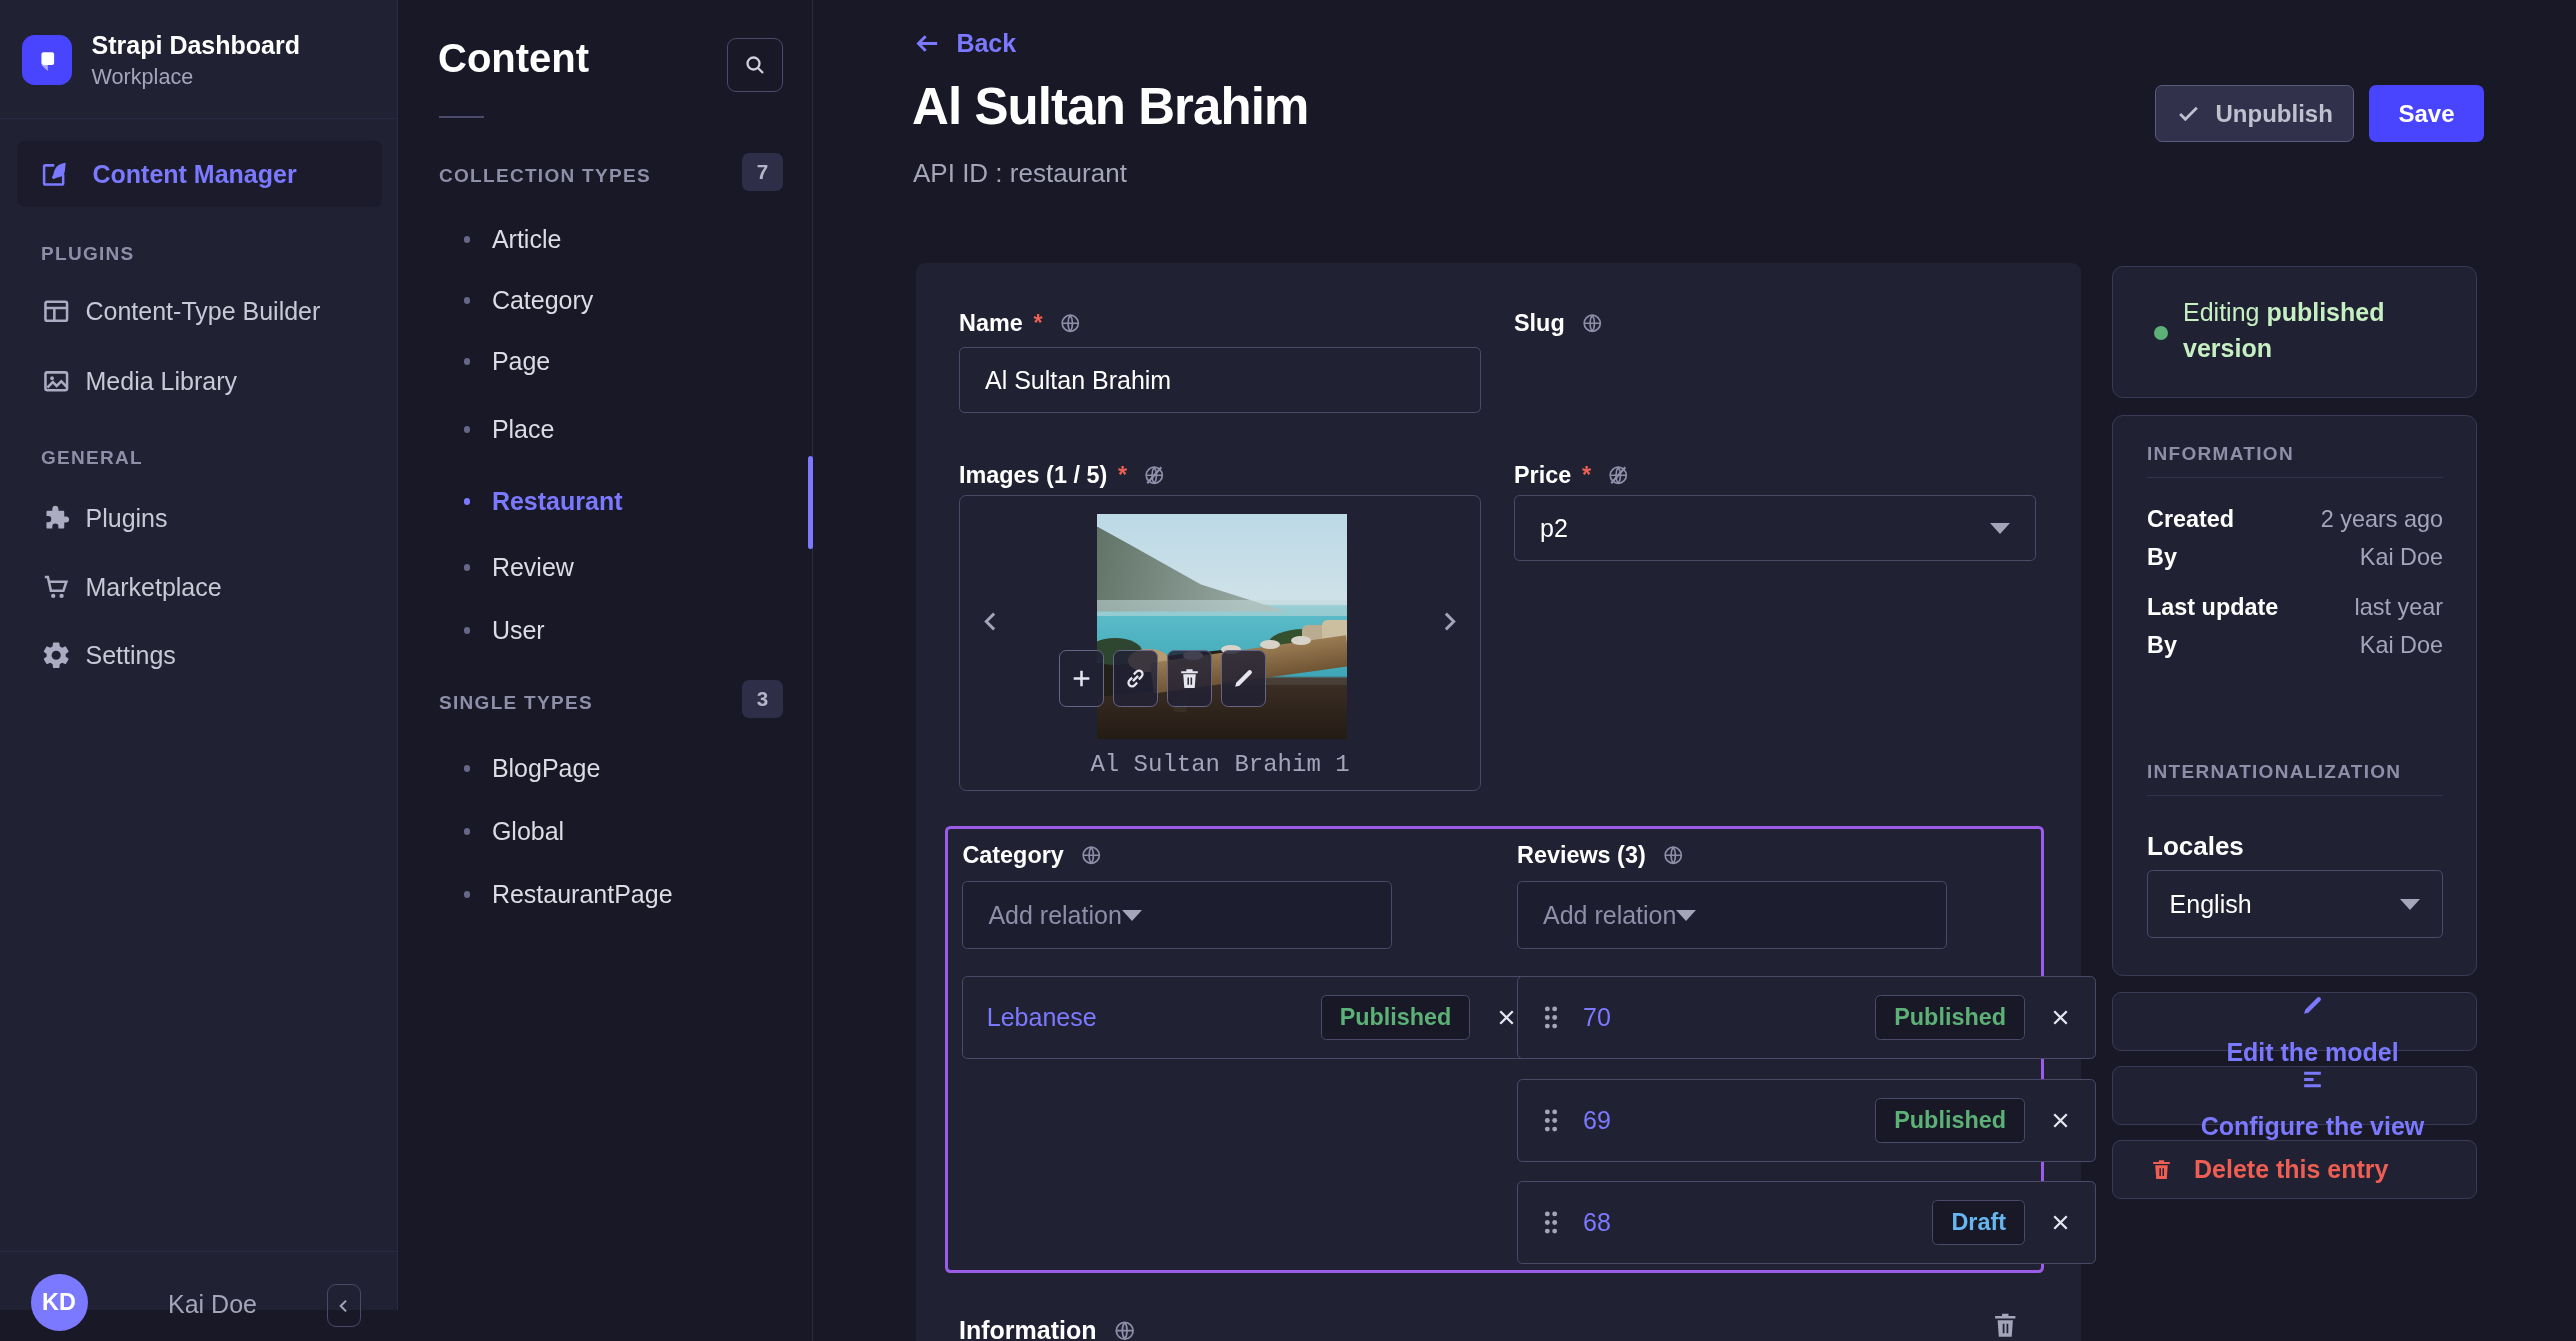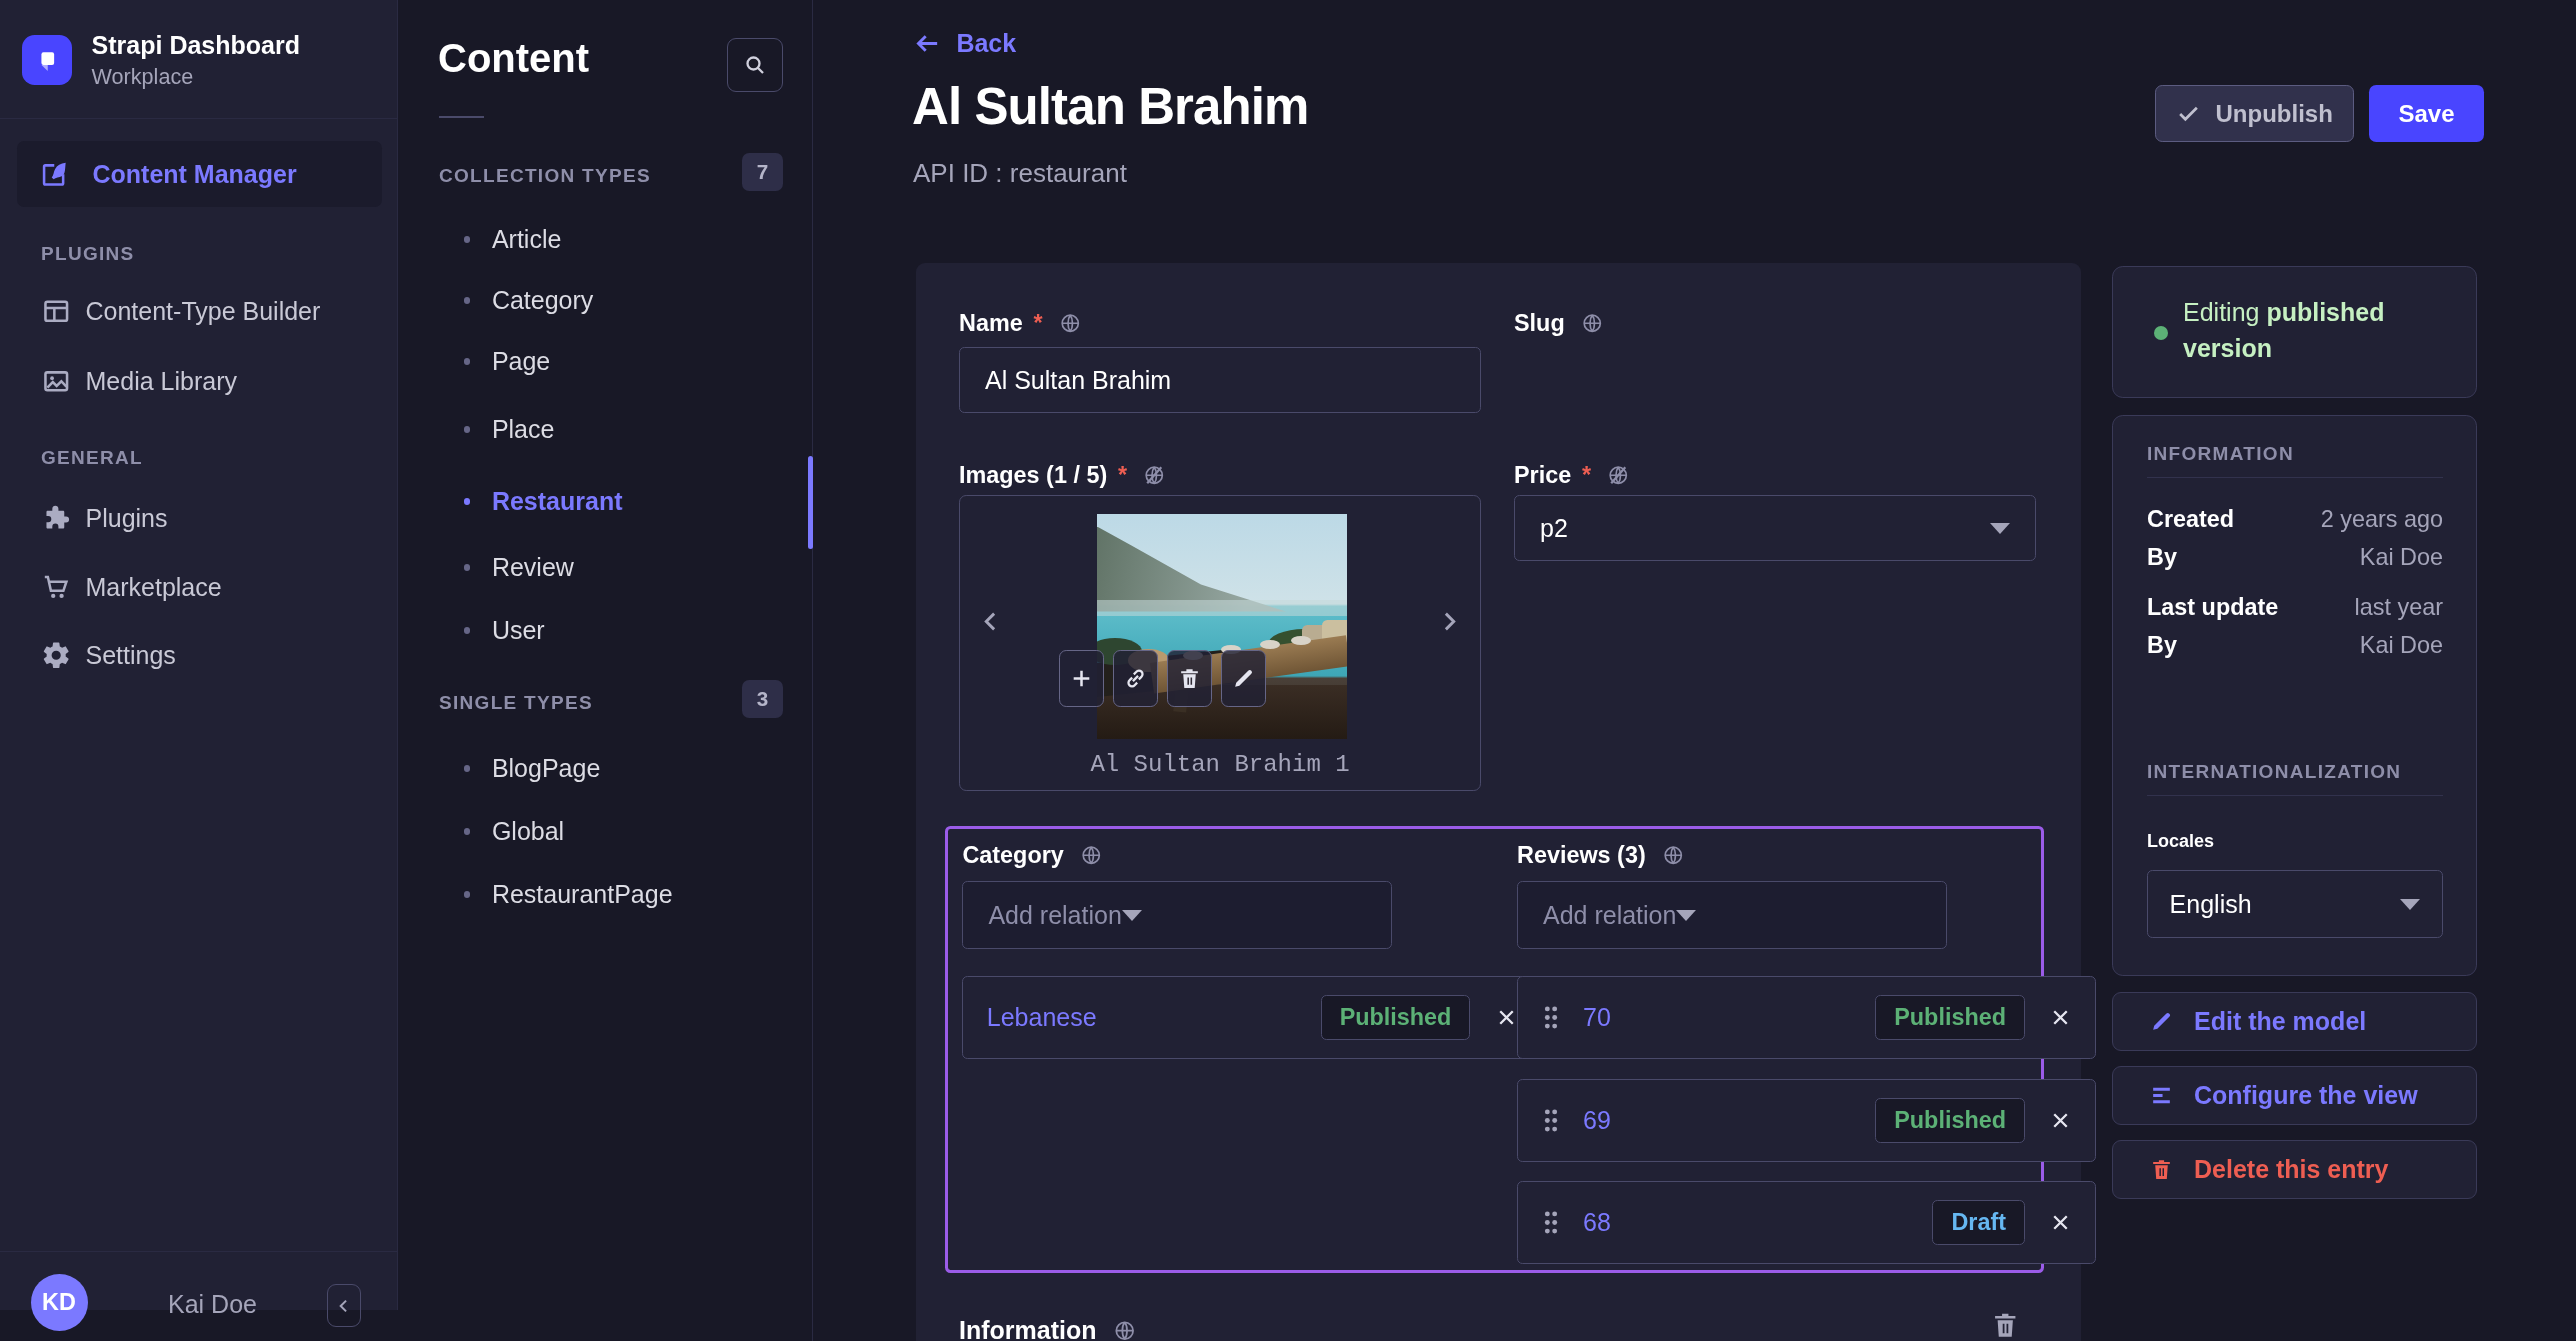--- a/index.html
+++ b/index.html
@@ -110,24 +110,24 @@
   .status-box{top:266px;height:132px;}
   .status-dot{position:absolute;left:41px;top:59px;width:14.4px;height:14.4px;border-radius:50%;background:var(--green);}
   .status-text{position:absolute;left:70px;top:27px;width:262px;font-size:25px;line-height:36px;color:var(--green-lt);}
   .status-text b{font-weight:700;}
   .meta-box{top:415px;height:561px;}
   .p-heading{position:absolute;left:34px;font-size:19px;font-weight:700;letter-spacing:1.3px;color:var(--muted-2);}
   .p-hr{position:absolute;left:34px;width:296px;height:0.9px;background:var(--border);}
   .p-row{position:absolute;left:34px;width:296px;display:flex;justify-content:space-between;align-items:baseline;}
   .p-row .k{font-size:23.4px;font-weight:600;color:var(--txt);}
   .p-row .v{font-size:23.4px;color:var(--muted);}
-  .p-label{position:absolute;left:34px;font-size:18px;font-weight:600;color:var(--txt);}
+  .p-label{position:absolute;left:34px;font-size:26px;font-weight:600;color:var(--txt);}
   .p-select{position:absolute;left:34px;top:454px;width:296px;height:68px;border:0.9px solid var(--border-input);border-radius:5.4px;display:flex;align-items:center;padding:0 21.6px;font-size:25px;color:var(--txt);background:var(--surface);}
   .panel-btn{position:absolute;left:2112px;width:365px;height:59px;background:var(--surface);border:0.9px solid var(--border-lt);border-radius:9px;display:flex;align-items:center;gap:20px;padding-left:36px;font-size:25px;font-weight:600;}
-  .panel-btn.purple{color:var(--link);}
+  .panel-btn.purple{color:var(--link);flex-direction:column;}
   .panel-btn.red{color:var(--red);}
 </style>
 </head>
 <body>
 
 <div class="page">
 
   <nav class="sidebar">
     <div class="brand">
       <span class="brand-logo">

